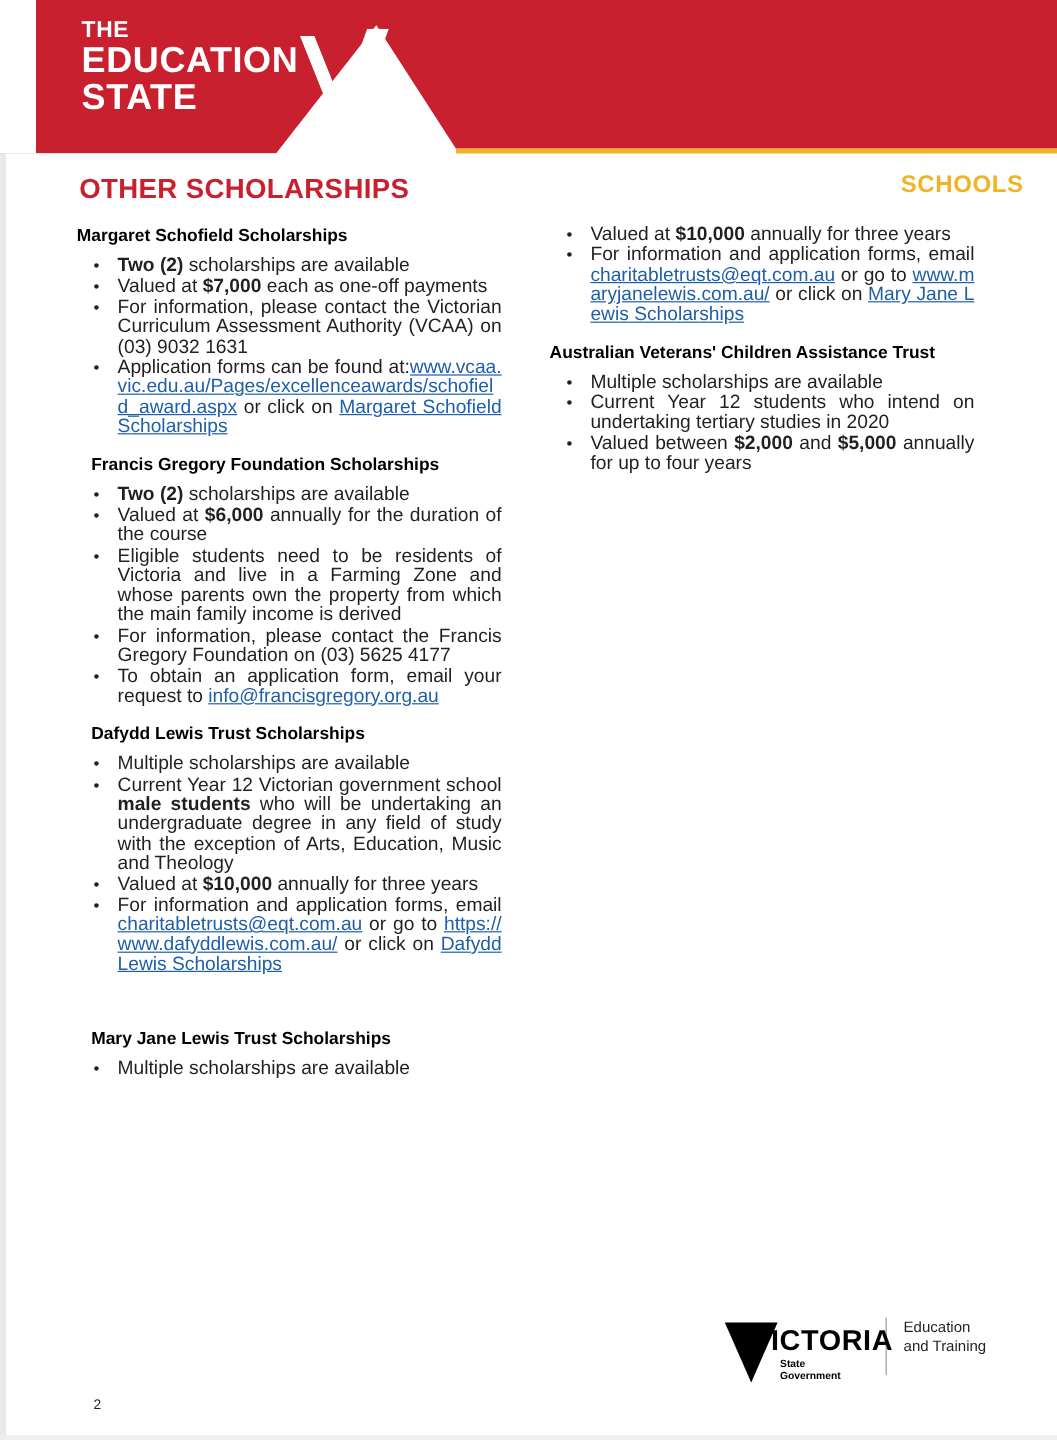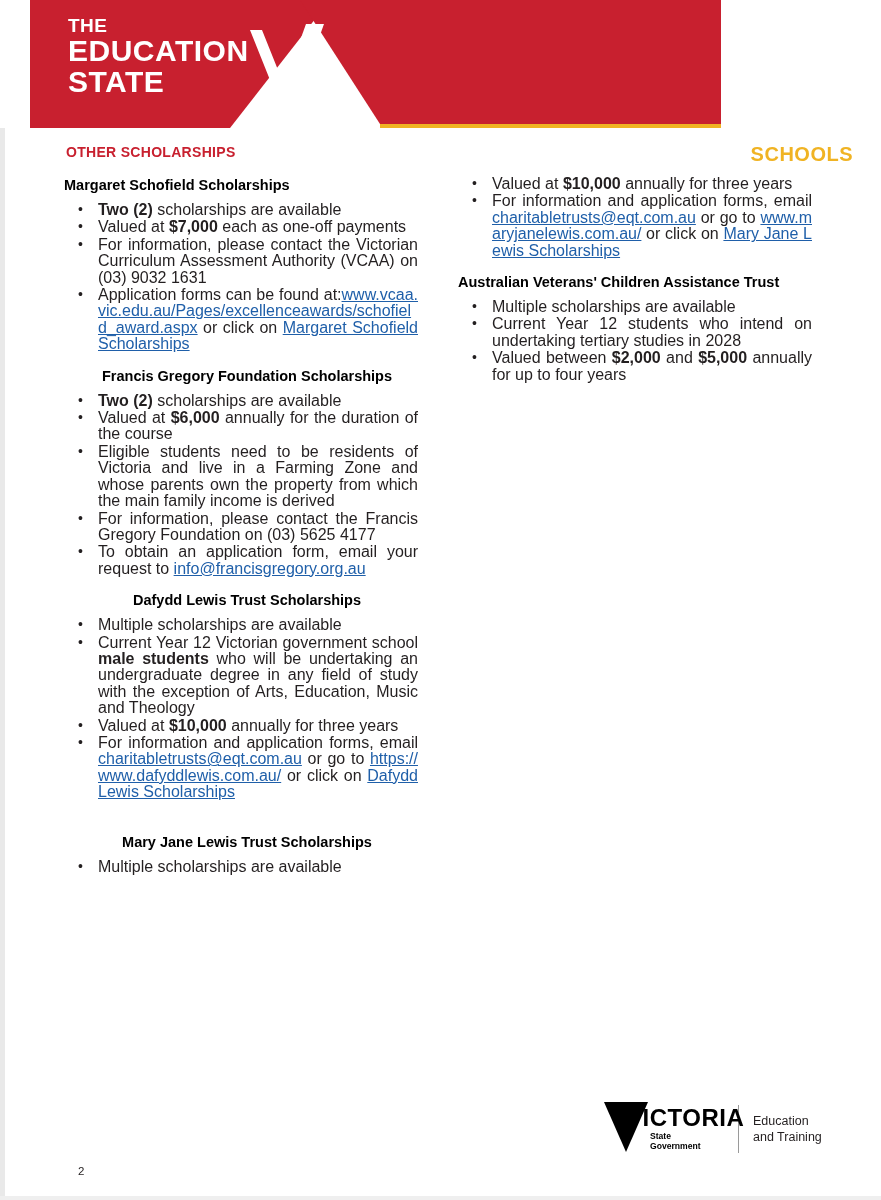--- a/index.html
+++ b/index.html
@@ -10,21 +10,21 @@
     background: #ffffff;
     font-family: "Liberation Sans", sans-serif;
     position: relative;
     overflow: hidden;
   }
 
   
   .banner {
     position: absolute;
     left: 0; top: 0;
-    width: 721px; height: 128px;
+    width: 881px; height: 128px;
     overflow: hidden;
   }
   .banner-red {
     position: absolute;
     left: 0; top: 0;
     width: 881px; height: 128px;
     background: #c8202f;
     clip-path: polygon(0 0, 330px 0, 230px 128px, 0 128px);
   }
   .banner-red2 {
@@ -73,51 +73,51 @@
   .logo-slash {
     position: absolute;
     left: 180px; top: 8px;
     width: 100px; height: 100px;
   }
 
   
   .other-scholarships {
     position: absolute;
     left: 66px; top: 144px;
-    font-size: 14px;
+    font-size: 23px;
     font-weight: bold;
     color: #c8202f;
     letter-spacing: 0.3px;
   }
   .schools-label {
     position: absolute;
     right: 28px; top: 143px;
     font-size: 20px;
     font-weight: bold;
     color: #f0b323;
     letter-spacing: 0.5px;
   }
 
   
   .col {
     position: absolute;
-    top: 176px;
+    top: 188px;
     width: 354px;
   }
   .col-left  { left: 64px; }
   .col-right { left: 458px; }
 
   h2.sec {
     font-size: 14.5px;
     font-weight: bold;
     color: #000000;
     margin: 0 0 8px 0;
     line-height: 18px;
   }
-  h2.sec.indent { padding-left: 12px; text-align: center; }
+  h2.sec.indent { padding-left: 12px; }
   .block { margin-bottom: 14px; }
 
   ul.bl {
     list-style: none;
     margin: 0;
     padding: 0;
   }
   ul.bl > li {
     position: relative;
     padding-left: 34px;
@@ -150,21 +150,20 @@
     position: absolute;
     left: 78px; top: 1165px;
     font-size: 11.5px;
     color: #231f20;
   }
   .vic-logo {
     position: absolute;
     left: 598px; top: 1098px;
     width: 250px; height: 62px;
     display: flex;
-    align-items: center;
   }
   .vic-mark { position: relative; width: 136px; height: 62px; }
   .vic-word {
     position: absolute; left: 28px; top: 6px;
     font-size: 24px; font-weight: bold;
     letter-spacing: 0.5px; color: #000000;
   }
   .vic-sub {
     position: absolute; left: 52px; top: 33px;
     font-size: 8.6px; font-weight: bold;
@@ -249,42 +248,42 @@
   <div class="block">
     <h2 class="sec indent">Dafydd Lewis Trust Scholarships</h2>
     <ul class="bl">
       <li><span>Multiple scholarships are available</span></li>
       <li><span>Current Year 12 Victorian government school </span><span class="b">male students</span><span> who will be undertaking an undergraduate degree in any field of study with the exception of Arts, Education, Music and Theology</span></li>
       <li><span>Valued at </span><span class="b">$10,000</span><span> annually for three years</span></li>
       <li><span>For information and application forms, email </span><a class="lnk" href="#">charitabletrusts@eqt.com.au</a><span> or go to </span><a class="lnk" href="#">https://www.dafyddlewis.com.au/</a><span> or click on </span><a class="lnk" href="#">Dafydd Lewis Scholarships</a></li>
     </ul>
   </div>
 
-  <div class="block" style="margin-top:32px;">
+  <div class="block" style="margin-top:44px;">
     <h2 class="sec indent">Mary Jane Lewis Trust Scholarships</h2>
     <ul class="bl">
       <li><span>Multiple scholarships are available</span></li>
     </ul>
   </div>
 </div>
 
 <div class="col col-right">
 
   <div class="block">
     <ul class="bl">
       <li><span>Valued at </span><span class="b">$10,000</span><span> annually for three years</span></li>
       <li><span>For information and application forms, email </span><a class="lnk" href="#">charitabletrusts@eqt.com.au</a><span> or go to </span><a class="lnk" href="#">www.maryjanelewis.com.au/</a><span> or click on </span><a class="lnk" href="#">Mary Jane Lewis Scholarships</a></li>
     </ul>
   </div>
 
   <div class="block">
     <h2 class="sec" style="text-align:justify;">Australian Veterans' Children Assistance Trust</h2>
     <ul class="bl">
       <li><span>Multiple scholarships are available</span></li>
-      <li><span>Current Year 12 students who intend on undertaking tertiary studies in 2028</span></li>
+      <li><span>Current Year 12 students who intend on undertaking tertiary studies in 2020</span></li>
       <li><span>Valued between </span><span class="b">$2,000</span><span> and </span><span class="b">$5,000</span><span> annually for up to four years</span></li>
     </ul>
   </div>
 </div>
 
 <div class="page-num">2</div>
 
 <div class="vic-logo">
   <div class="vic-mark">
     <div class="vic-tri"></div>

